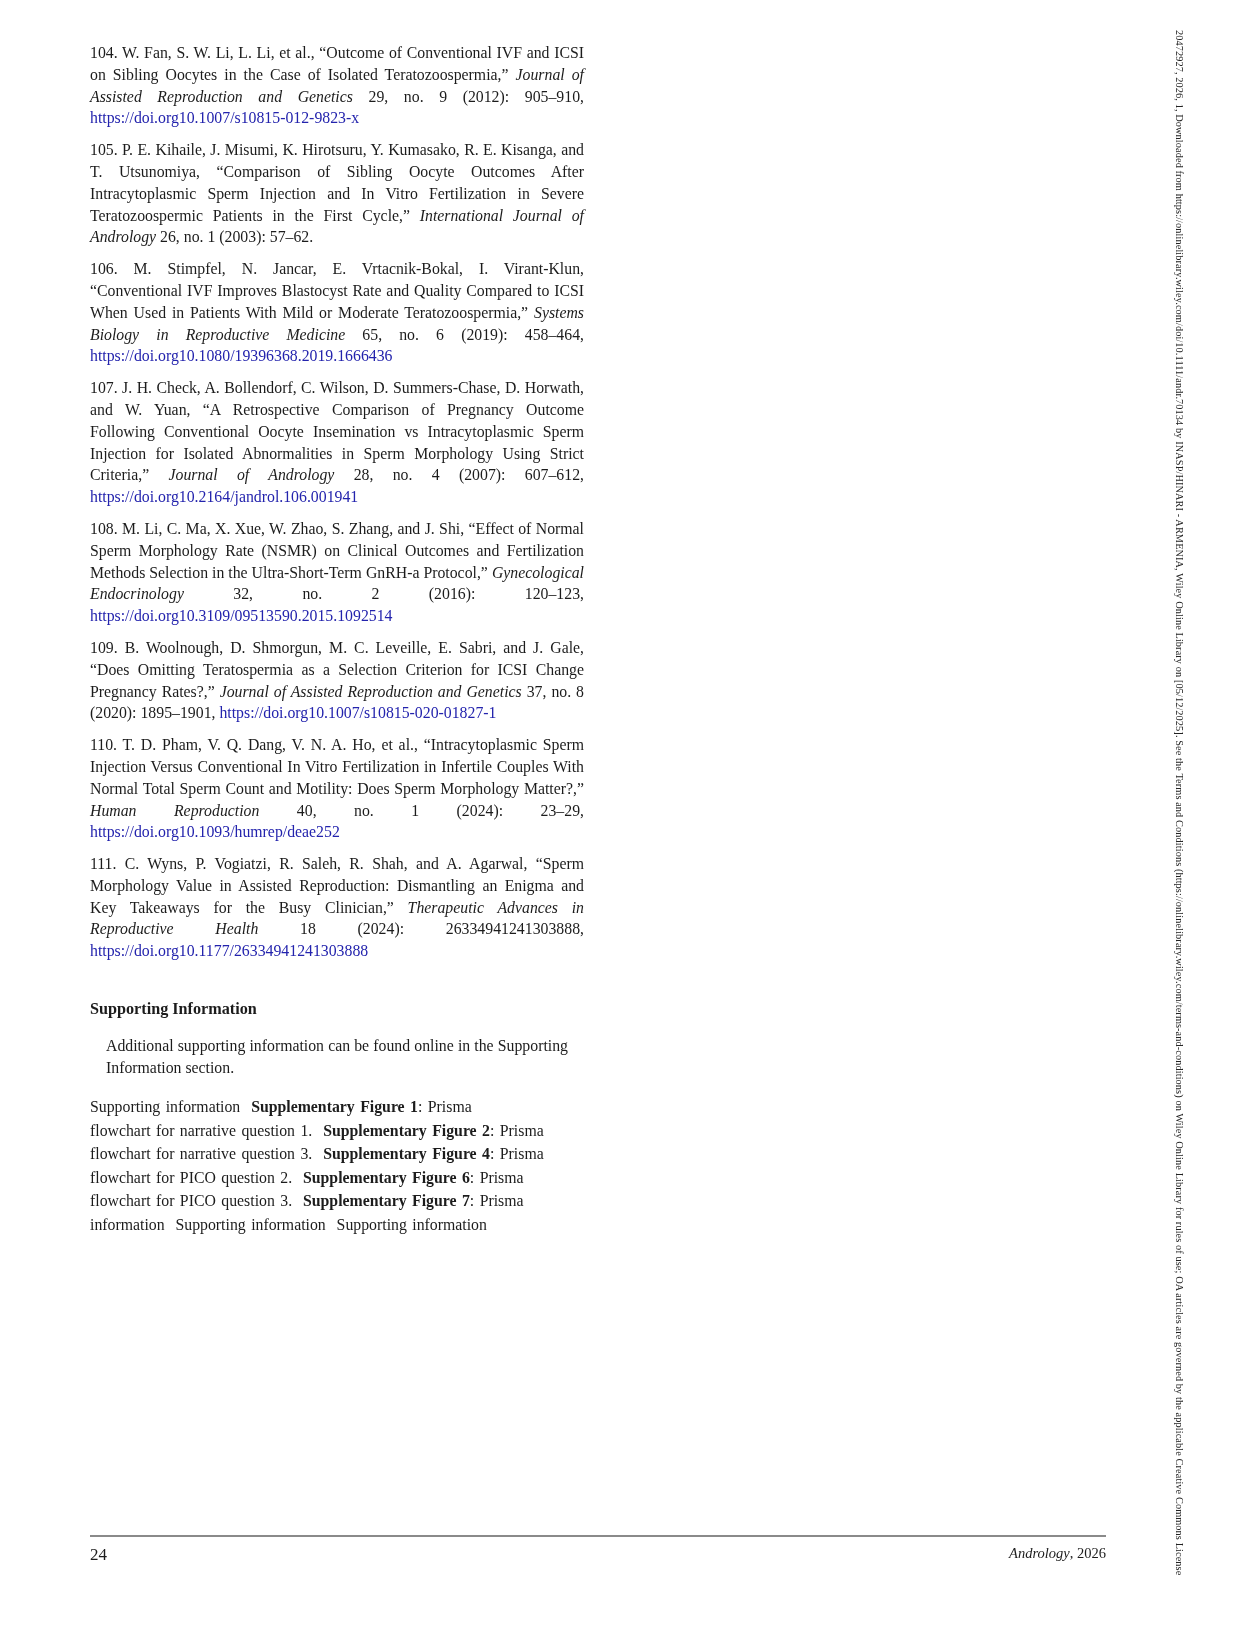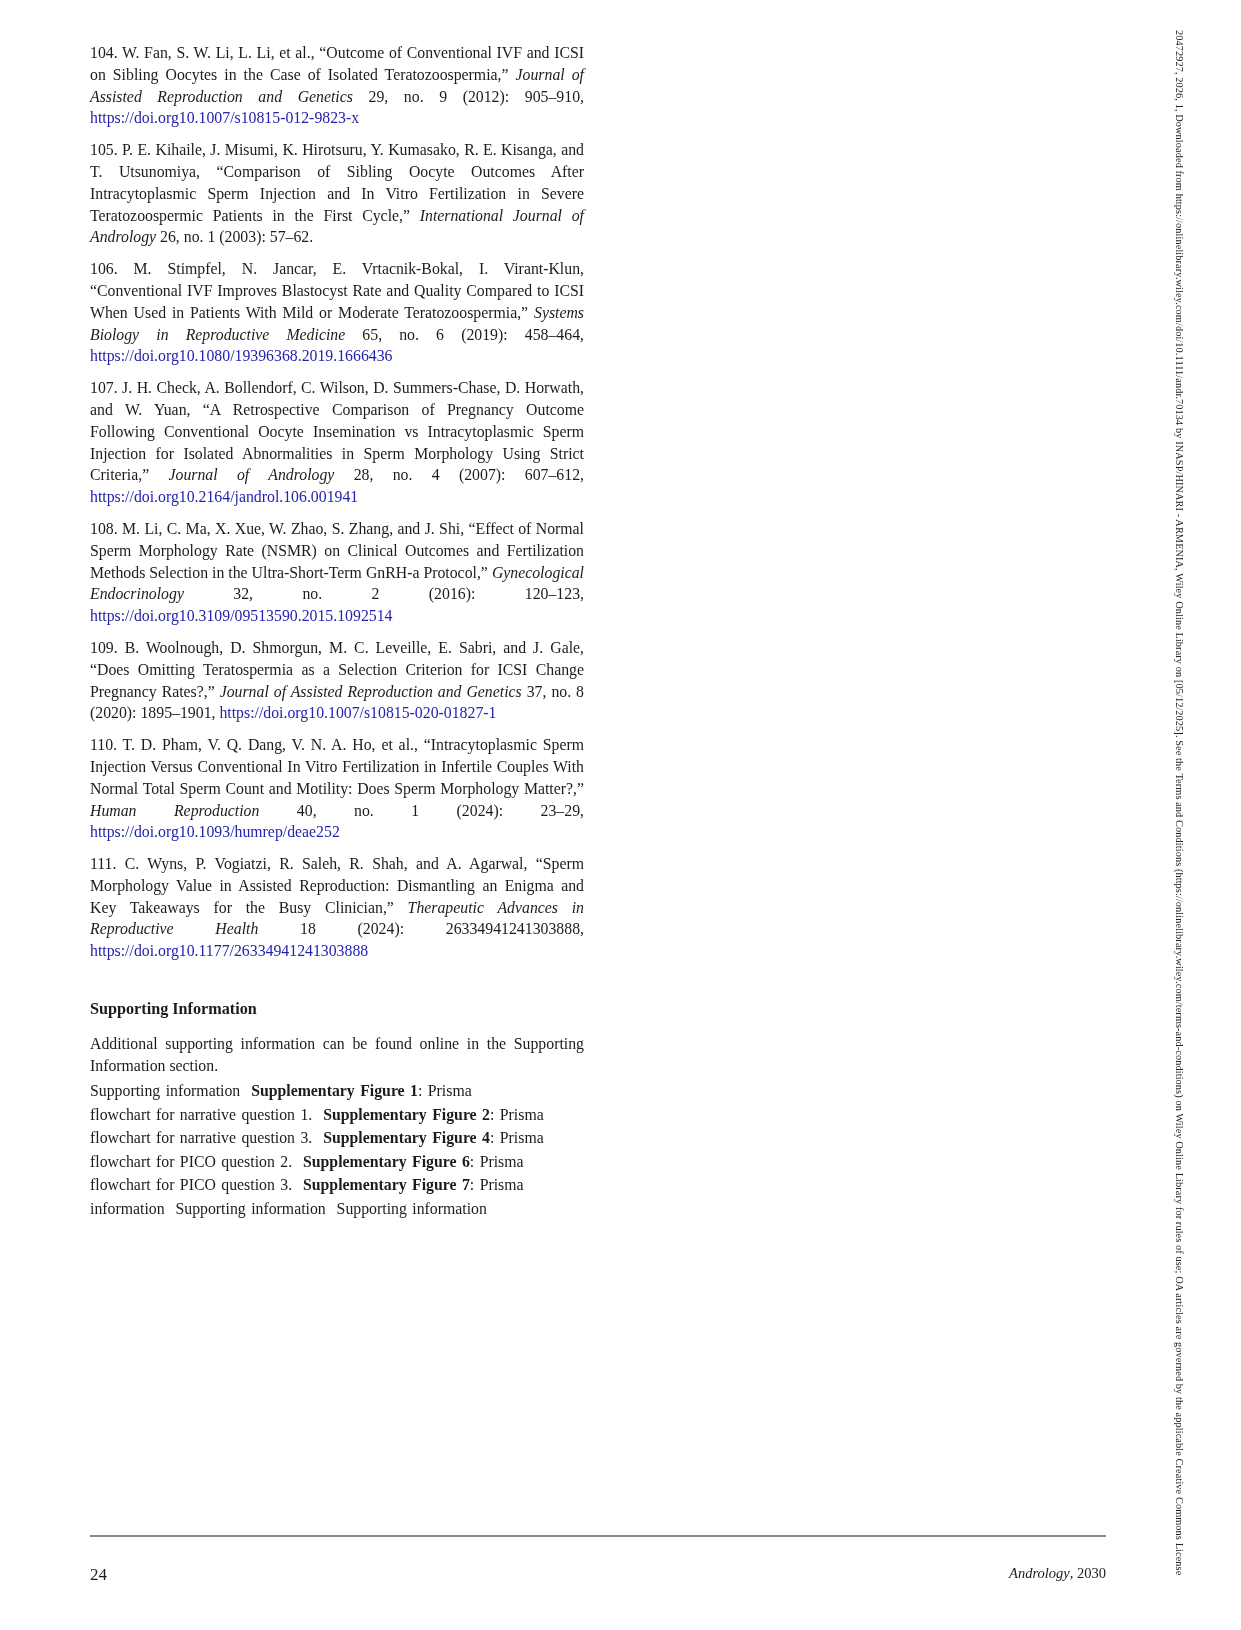--- a/index.html
+++ b/index.html
@@ -40,41 +40,41 @@
   }
   .sect-heading {
     font-size: 16.2px;
     font-weight: bold;
     margin: 38px 0 14px 0;
   }
   .sup-intro {
     font-size: 15.8px;
     line-height: 22px;
     text-align: justify;
-    margin: 0;
+    margin: 16px;
   }
   .sup-lines {
     margin-top: 2px;
   }
   .supline {
     font-size: 15.8px;
     line-height: 23.6px;
     word-spacing: 1.5px;
     white-space: normal;
   }
   .footer {
     position: absolute;
     left: 90px;
     top: 1535px;
     width: 1016px;
     border-top: 2.5px solid #8a8a8a;
     display: flex;
     justify-content: space-between;
     align-items: flex-start;
-    padding-top: 28px;
+    padding-top: 8px;
   }
   .page-number {
     font-size: 17px;
     color: #1c1c1c;
   }
   .journal-credit {
     font-size: 14.5px;
     color: #1c1c1c;
   }
   .watermark {
@@ -119,19 +119,19 @@
           <div class="supline"><span>flowchart for PICO question 3. &nbsp;</span><span class="bd">Supplementary Figure 7</span><span>: Prisma</span></div>
           <div class="supline"><span>information &nbsp;Supporting information &nbsp;Supporting information</span></div>
         </div>
     </div>
 
   </div>
 
   <div class="footer">
     <span class="page-number">24</span>
     <span class="journal-credit">
-      <span class="it">Andrology</span><span>, 2030</span>
+      <span class="it">Andrology</span><span>, 2026</span>
     </span>
   </div>
 
   <div class="watermark">20472927, 2026, 1, Downloaded from https://onlinelibrary.wiley.com/doi/10.1111/andr.70134 by INASP/HINARI - ARMENIA, Wiley Online Library on [05/12/2025]. See the Terms and Conditions (https://onlinelibrary.wiley.com/terms-and-conditions) on Wiley Online Library for rules of use; OA articles are governed by the applicable Creative Commons License</div>
 
 </div>
 
 </body></html>

